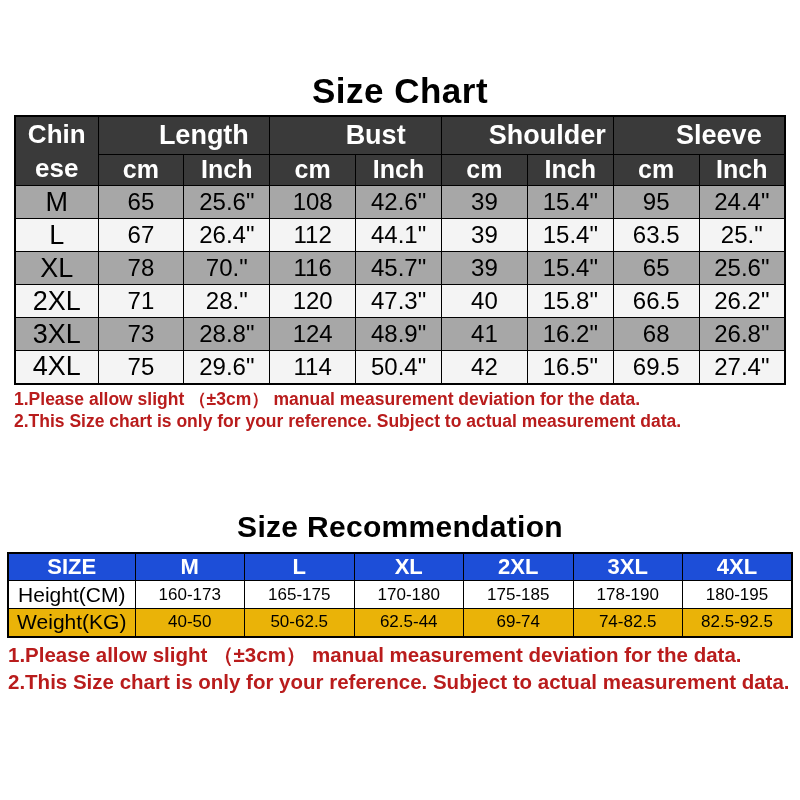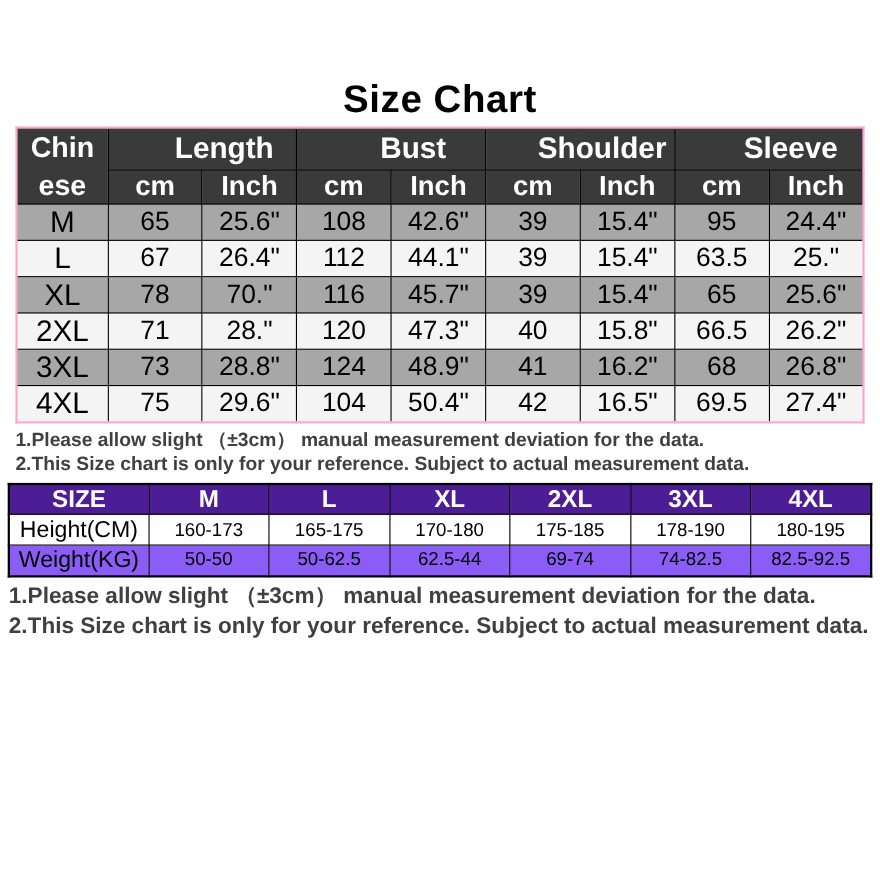--- a/index.html
+++ b/index.html
@@ -23,48 +23,48 @@
     margin: 77px 0 0; padding: 0;
     font-size: 30px; line-height: 36px;
     font-weight: bold; text-align: center;
     letter-spacing: 0.3px;
   }
 
   table { border-collapse: collapse; table-layout: fixed; }
   th, td { border: 1px solid #000; padding: 0; text-align: center; vertical-align: middle; }
 
   
-  table.t1 { width: 772px; margin: 3px auto 0; border: 2px solid #f9a8d4; }
+  table.t1 { width: 772px; margin: 3px auto 0; border: 2px solid #000000; }
   table.t1 thead tr.group-row { height: 37px; }
   table.t1 thead tr.sub-row { height: 24px; }
   table.t1 thead th {
     background: #3a3a3a; color: #fff; font-weight: bold;
   }
   table.t1 th.group-h { font-size: 27px; padding-left: 40px; }
   table.t1 th.sub-h { font-size: 25px; }
   table.t1 th.corner-h { font-size: 26px; white-space: pre-line; line-height: 34px; }
   table.t1 tbody tr { height: 33px; }
   table.t1 tbody tr.row-gray  { background: #a7a7a7; }
   table.t1 tbody tr.row-light { background: #f4f4f4; }
   table.t1 td.size-label { font-size: 27px; }
   table.t1 td.measure { font-size: 24px; }
 
   
-  .notes { font-weight: bold; color: #404040; }
+  .notes { font-weight: bold; color: #b91c1c; }
   .notes-1 { width: 780px; margin: 3px 0 0 14px; font-size: 17.5px; line-height: 22px; }
   .notes-2 { width: 792px; margin: 3px 0 0 8px;  font-size: 20.5px; line-height: 27px; }
 
   
   table.t2 { width: 786px; margin: 7px auto 0; border: 2px solid #000; }
   table.t2 tr { height: 28px; }
   table.t2 thead th {
-    background: #4c1d95; color: #fff; font-weight: bold; font-size: 22px;
+    background: #1d4ed8; color: #fff; font-weight: bold; font-size: 22px;
   }
   table.t2 tbody tr.row-height { background: #ffffff; }
-  table.t2 tbody tr.row-weight { background: #8b5cf6; }
+  table.t2 tbody tr.row-weight { background: #eab308; }
   table.t2 td.rec-label { font-size: 21px; }
   table.t2 td.rec-value { font-size: 17px; margin-left: 44px; }
 </style>
 </head>
 <body>
 
 <div class="page">
 
   <h1 class="main-title">Size Chart</h1>
 
@@ -153,35 +153,36 @@
           <td class="measure">48.9"</td>
           <td class="measure">41</td>
           <td class="measure">16.2"</td>
           <td class="measure">68</td>
           <td class="measure">26.8"</td>
         </tr>
         <tr class="row-light">
           <td class="size-label">4XL</td>
           <td class="measure">75</td>
           <td class="measure">29.6"</td>
-          <td class="measure">104</td>
+          <td class="measure">114</td>
           <td class="measure">50.4"</td>
           <td class="measure">42</td>
           <td class="measure">16.5"</td>
           <td class="measure">69.5</td>
           <td class="measure">27.4"</td>
         </tr>
       </tbody>
   </table>
 
   <div class="notes notes-1">
     <div>1.Please allow slight （±3cm） manual measurement deviation for the data.</div>
     <div>2.This Size chart is only for your reference. Subject to actual measurement data.</div>
   </div>
 
+  <h2 class="sub-title">Size Recommendation</h2>
 
   <table class="t2">
     <colgroup>
       <col style="width:127px">
       <col>
         <col>
         <col>
         <col>
         <col>
         <col>
@@ -202,21 +203,21 @@
           <td class="rec-label">Height(CM)</td>
           <td class="rec-value">160-173</td>
           <td class="rec-value">165-175</td>
           <td class="rec-value">170-180</td>
           <td class="rec-value">175-185</td>
           <td class="rec-value">178-190</td>
           <td class="rec-value">180-195</td>
         </tr>
         <tr class="row-weight">
           <td class="rec-label">Weight(KG)</td>
-          <td class="rec-value">50-50</td>
+          <td class="rec-value">40-50</td>
           <td class="rec-value">50-62.5</td>
           <td class="rec-value">62.5-44</td>
           <td class="rec-value">69-74</td>
           <td class="rec-value">74-82.5</td>
           <td class="rec-value">82.5-92.5</td>
         </tr>
       </tbody>
   </table>
 
   <div class="notes notes-2">

